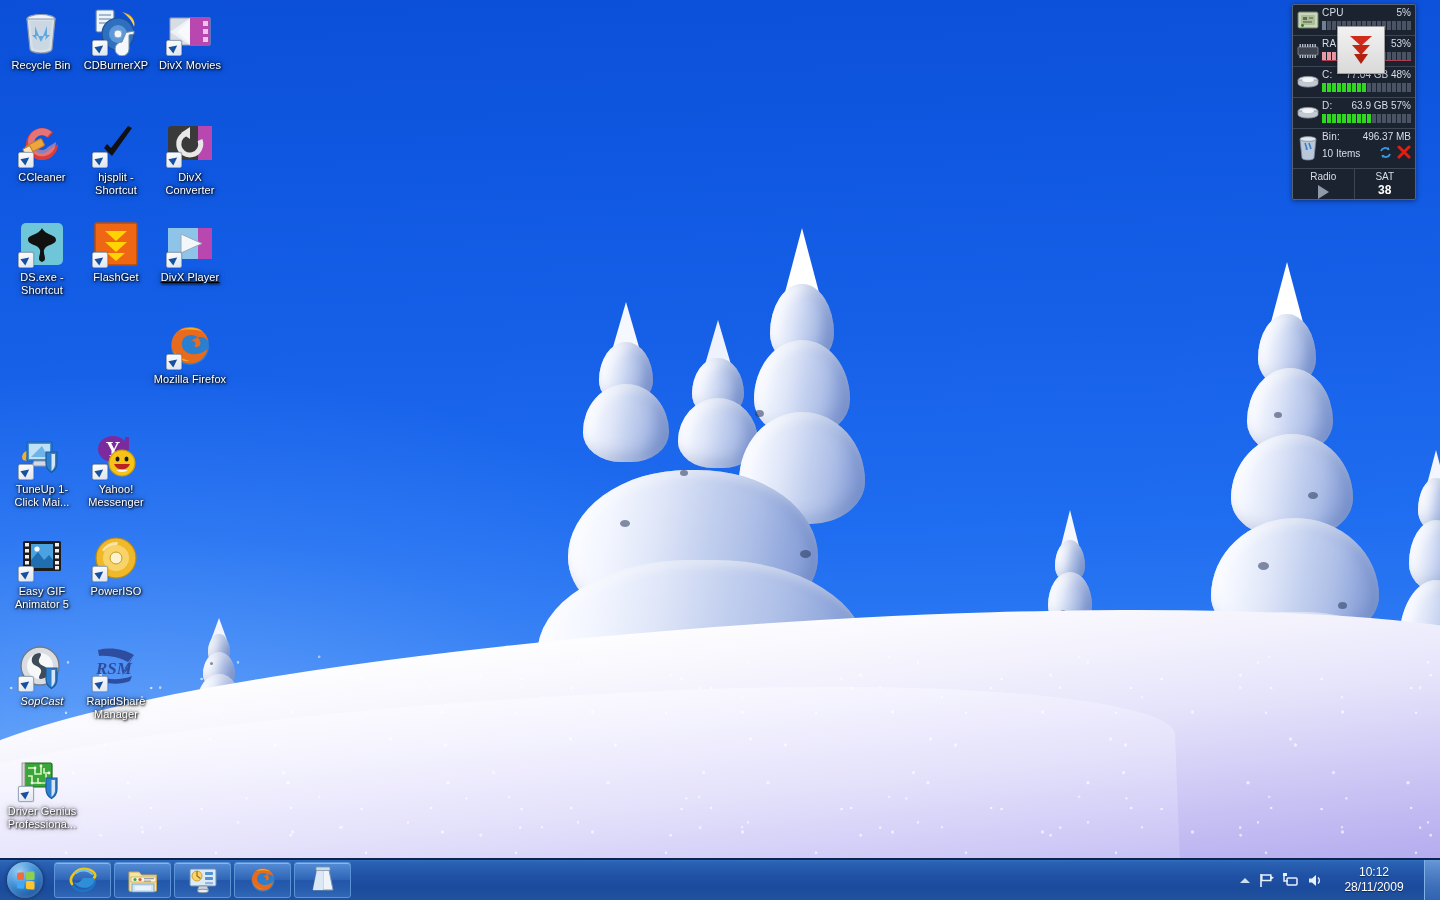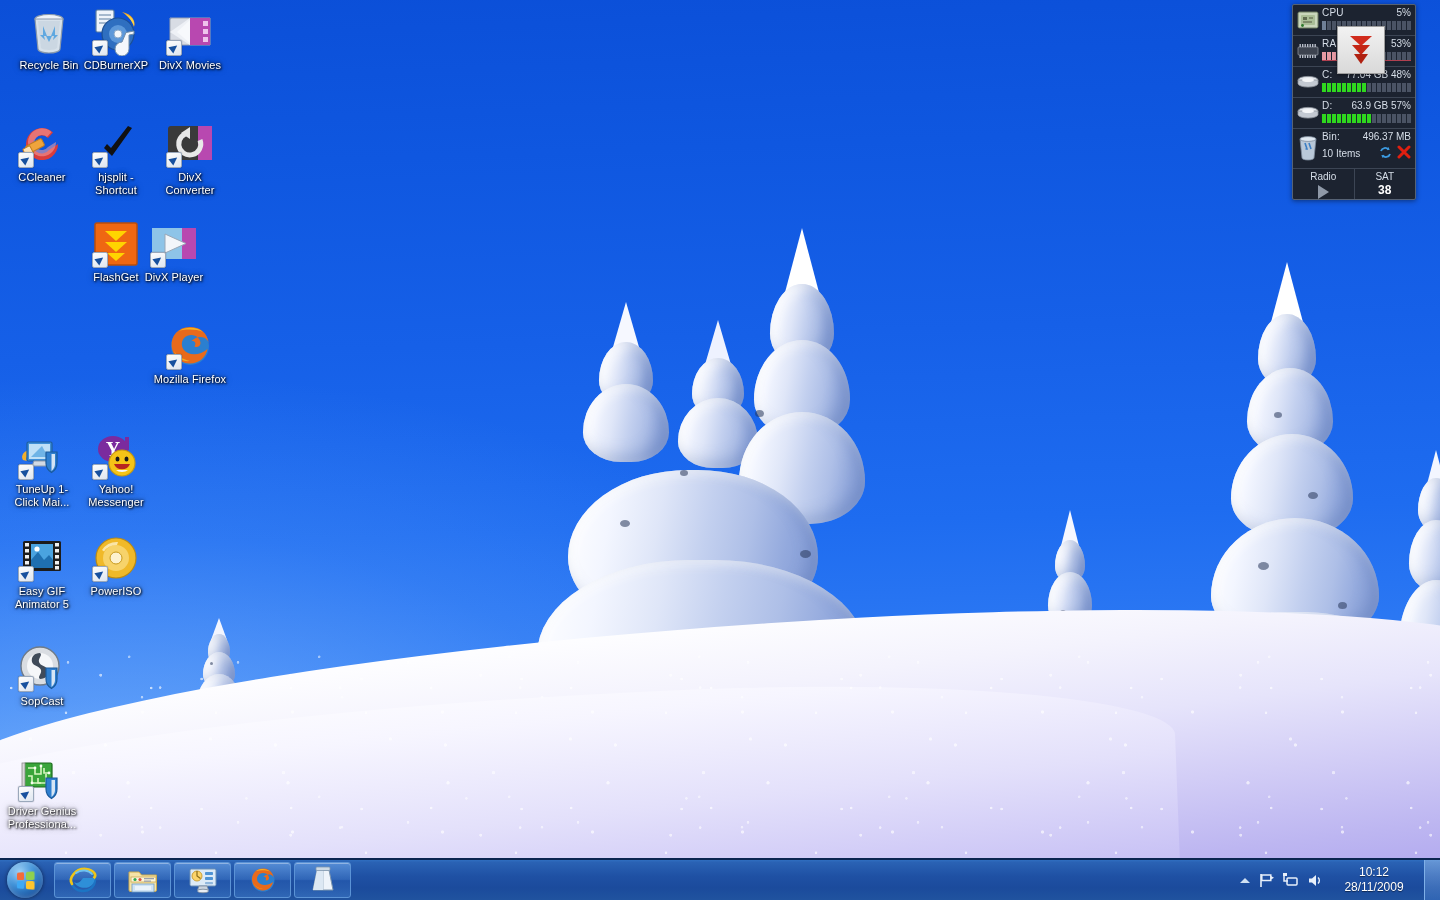--- a/index.html
+++ b/index.html
@@ -386,21 +386,21 @@
     </div>
   </div>
 
   <div class="snow-ground">
     <div class="snow-hill"></div>
     <div class="snow-hill2"></div>
     <div class="snow-sparkle"></div>
   </div>
 
   <div id="icon-layer">
-      <div class="dicon" style="left: 12px; top: 8px;">
+      <div class="dicon" style="left: 4px; top: 8px;">
         <div class="glyph"><svg viewBox="0 0 48 48" width="48" height="48">
       <ellipse cx="24" cy="11" rx="14" ry="4.5" fill="#eef3f8" stroke="#8b9aab" stroke-width="1.2"></ellipse>
       <path d="M10 11 L13 41 a11 4 0 0 0 22 0 L38 11z" fill="#d7e1ea" stroke="#8b9aab" stroke-width="1.2"></path>
       <path d="M13 13 L16 40 a8.5 3 0 0 0 16 0 L35 13z" fill="#c3d0dc" opacity=".6"></path>
       <g fill="#5fa8e0">
               <path d="M18 18 l4 10 l-3 0 l1 4 l-5 -5 l3 0z"></path>
       <path d="M30 18 l-4 10 l3 0 l-1 4 l5 -5 l-3 0z"></path>
       <path d="M24 34 l3 -6 l-6 0z"></path>
             </g>
     </svg></div>
@@ -454,32 +454,40 @@
       <path d="M24 7 l0 12 l-9 -6z" fill="#e8e8e8"></path>
     </svg><span class="shortcut-arrow"></span></div>
         <div class="lbl">DivX Converter</div>
       </div>
       <div class="dicon" style="left: 79px; top: 120px;">
         <div class="glyph"><svg viewBox="0 0 48 48" width="48" height="48">
       <path d="M12 28 L20 36 L40 8 L36 6 L19 28 L15 24z" fill="#111111"></path>
     </svg><span class="shortcut-arrow"></span></div>
         <div class="lbl">hjsplit - Shortcut</div>
       </div>
+      <div class="dicon" style="left: 5px; top: 220px;">
+        <div class="glyph"><svg viewBox="0 0 48 48" width="48" height="48">
+      <rect x="3" y="3" width="42" height="42" rx="5" fill="#6ec6d8"></rect>
+      <rect x="3" y="3" width="42" height="42" rx="5" fill="url(#g)" opacity=".4"></rect>
+      <path d="M24 8 C20 16, 10 14, 10 20 C10 25, 20 24, 22 30 C23 35, 18 40, 24 42 C30 40, 25 35, 26 30 C28 24, 38 25, 38 20 C38 14, 28 16, 24 8z" fill="#111"></path>
+    </svg><span class="shortcut-arrow"></span></div>
+        <div class="lbl">DS.exe - Shortcut</div>
+      </div>
       <div class="dicon" style="left: 79px; top: 220px;">
         <div class="glyph"><svg viewBox="0 0 48 48" width="48" height="48">
       <rect x="3" y="3" width="42" height="42" rx="2" fill="#ef6712" stroke="#b94e0c" stroke-width="1.5"></rect>
       <g fill="#ffd400">
         <path d="M13 11 h22 l-11 10z"></path>
         <path d="M13 22 h22 l-11 10z"></path>
         <path d="M15 33 h18 l-9 8z"></path>
       </g>
     </svg><span class="shortcut-arrow"></span></div>
         <div class="lbl">FlashGet</div>
       </div>
-      <div class="dicon" style="left: 137px; top: 220px;">
+      <div class="dicon" style="left: 153px; top: 220px; text-decoration: underline;">
         <div class="glyph"><svg viewBox="0 0 48 48" width="48" height="48">
       <rect x="2" y="8" width="44" height="31" rx="2" fill="#2e6fa8"></rect>
       <rect x="32" y="8" width="14" height="31" fill="#b848b0"></rect>
       <path d="M2 8 h30 v31 h-30z" fill="#8ec4e8"></path>
       <path d="M15 14 L36 23.5 L15 33z" fill="#f3f6fa" stroke="#9aa8b8" stroke-width="1"></path>
     </svg><span class="shortcut-arrow"></span></div>
         <div class="lbl">DivX Player</div>
       </div>
       <div class="dicon" style="left: 153px; top: 322px;">
         <div class="glyph"><svg viewBox="0 0 48 48" width="48" height="48">
@@ -540,29 +548,38 @@
       <div class="dicon" style="left: 79px; top: 534px;">
         <div class="glyph"><svg viewBox="0 0 48 48" width="48" height="48">
       <circle cx="24" cy="24" r="20" fill="#f0b929"></circle>
       <circle cx="24" cy="24" r="20" fill="none" stroke="#b98a14" stroke-width="1.2"></circle>
       <circle cx="24" cy="24" r="13" fill="#f8d775" opacity=".85"></circle>
       <circle cx="24" cy="24" r="6" fill="#fdf2cf" stroke="#c89a1e" stroke-width="1"></circle>
       <path d="M10 16 a18 18 0 0 1 16 -8 l-1 3 a15 15 0 0 0 -13 6.5z" fill="#fdf0c8" opacity=".8"></path>
     </svg><span class="shortcut-arrow"></span></div>
         <div class="lbl">PowerISO</div>
       </div>
-      <div class="dicon" style="left: 5px; top: 644px;">
+      <div class="dicon" style="left: 5px; top: 644px; font-style: italic;">
         <div class="glyph"><svg viewBox="0 0 48 48" width="48" height="48">
       <circle cx="22" cy="22" r="19" fill="#d9dde2" stroke="#6f7b88" stroke-width="1.4"></circle>
       <circle cx="22" cy="22" r="13" fill="#f5f7f9"></circle>
       <path d="M22 9 C16 9, 13 13, 14 18 C15 22, 22 22, 23 26 C24 30, 19 33, 22 35 C28 35, 31 31, 30 26 C29 22, 22 22, 21 18 C20 14, 25 11, 22 9z" fill="#3f4b59"></path>
       <path d="M28 24 l11 0 l0 11 a11 11 0 0 1 -5.5 9.5 A11 11 0 0 1 28 35z" fill="#2f7fd0" stroke="#1a5a9c" stroke-width="1.2"></path>
       <path d="M33.5 26 l0 17 A9 9 0 0 0 37 35 l0 -9z" fill="#f2f7fc" opacity=".85"></path>
     </svg><span class="shortcut-arrow"></span></div>
         <div class="lbl">SopCast</div>
+      </div>
+      <div class="dicon" style="left: 79px; top: 644px;">
+        <div class="glyph"><svg viewBox="0 0 48 48" width="48" height="48">
+      <path d="M6 6 C18 3, 32 5, 42 11 L36 18 C27 13, 16 11, 7 12z" fill="#2f4d9e"></path>
+      <path d="M42 11 L33 24 L38 23 L30 32z" fill="#2f4d9e"></path>
+      <text x="22" y="30" font-family="Liberation Serif, serif" font-style="italic" font-size="17" font-weight="bold" fill="#2f4d9e" text-anchor="middle">RSM</text>
+      <path d="M8 33 C18 36, 30 36, 40 32 L38 37 C28 41, 16 40, 9 37z" fill="#2f4d9e"></path>
+    </svg><span class="shortcut-arrow"></span></div>
+        <div class="lbl">RapidShare Manager</div>
       </div>
       <div class="dicon" style="left: 5px; top: 754px;">
         <div class="glyph"><svg viewBox="0 0 48 48" width="48" height="48">
       <rect x="6" y="9" width="28" height="24" rx="1.5" fill="#3aa53a" stroke="#1d6b1d" stroke-width="1.2"></rect>
       <g stroke="#d8f5c0" stroke-width="1.6" fill="none">
         <path d="M10 14 h7 v6 h6 v-8"></path>
               <path d="M10 22 h4 v7 h9"></path>
         <path d="M26 14 v5 h5"></path>
               <path d="M20 24 v5 h8 v-9"></path>
       </g>

